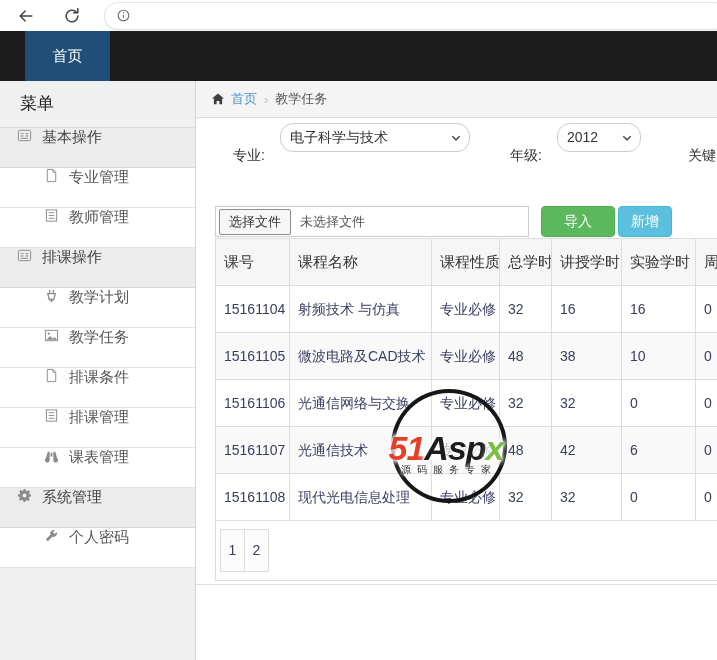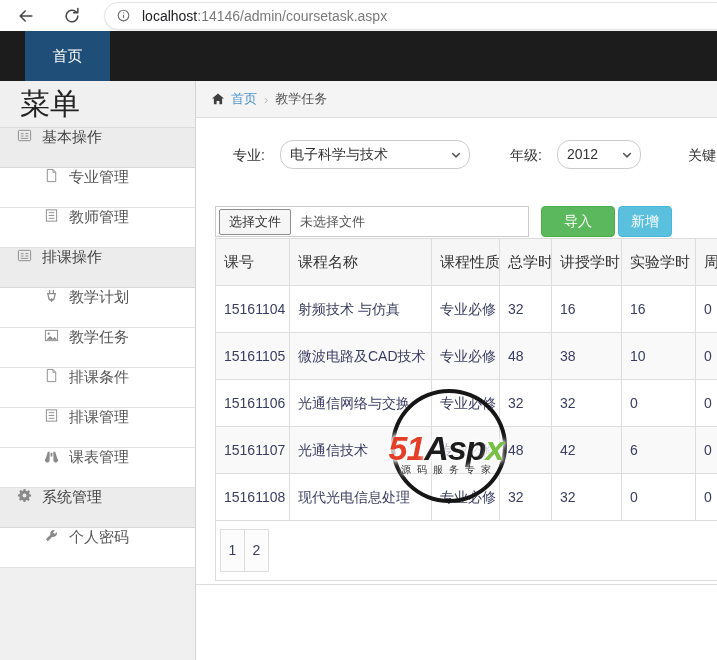--- a/index.html
+++ b/index.html
@@ -20,21 +20,21 @@
   .url-rest{color:#7a7a7a;}
 
   
   .topnav{position:absolute;top:31px;left:0;right:0;height:50px;background:#1c1c1c;}
   .nav-tab{position:absolute;left:25px;top:0;width:85px;height:50px;background:var(--tab-blue,#1f4e79);
     color:#fff;font-size:15px;display:flex;align-items:center;justify-content:center;cursor:pointer;}
 
   
   .main{position:absolute;top:81px;left:0;right:0;bottom:0;display:flex;}
   .sidebar{width:196px;flex:0 0 196px;background:#f0f0f0;border-right:1px solid #d4d4d4;box-sizing:border-box;}
-  .sidebar-title{height:46px;line-height:46px;padding-left:20px;font-size:30px;color:#222;
+  .sidebar-title{height:46px;line-height:46px;padding-left:20px;font-size:17px;color:#222;
     border-bottom:1px solid #dcdcdc;}
   .menu-group,.menu-item{height:40px;box-sizing:border-box;display:flex;align-items:flex-start;
     font-size:15px;cursor:pointer;}
   .menu-group{padding-left:17px;background:#ececec;border-bottom:1px solid #d8d8d8;color:#444;}
   .menu-item{padding-left:44px;background:#fff;border-bottom:1px solid #e3e3e3;color:#555;}
   .mi{width:15px;height:15px;margin-right:10px;color:#8a8a8a;flex:0 0 auto;}
   .mi svg{width:15px;height:15px;}
 
   
   .content{flex:1;position:relative;overflow:hidden;background:#fff;}
@@ -42,21 +42,21 @@
     display:flex;align-items:center;padding-left:15px;font-size:13px;color:#555;}
   .home-icon{width:14px;height:14px;color:#3f3f3f;margin-right:6px;}
   .bc-link{color:var(--link-blue,#4b94ce);cursor:pointer;}
   .bc-sep{color:#c0c0c0;margin:0 7px;}
   .bc-current{color:#555;}
 
   .filter-label{position:absolute;height:29px;line-height:29px;font-size:14px;color:#333;}
   .lab-major{left:37px;top:60px;}
   .lab-grade{left:314px;top:60px;}
   .lab-keyword{left:492px;top:60px;white-space:nowrap;}
-  .select{position:absolute;top:59px;height:29px;box-sizing:border-box;border:1px solid #ccc;border-radius:13px;
+  .select{position:absolute;top:42px;height:29px;box-sizing:border-box;border:1px solid #ccc;border-radius:13px;
     background:#fff;font-size:14px;color:#333;line-height:27px;padding:0 24px 0 9px;cursor:pointer;}
   .sel-major{left:84px;width:190px;}
   .sel-grade{left:361px;width:84px;}
   .caret{position:absolute;right:7px;top:8px;width:12px;height:12px;color:#555;}
 
   .file-box{position:absolute;left:19px;top:125px;width:314px;height:31px;box-sizing:border-box;
     border:1px solid #ccc;background:#fff;display:flex;align-items:center;}
   .file-btn{margin-left:3px;border:1px solid #8d8d8d;border-radius:2px;background:#f6f6f6;
     font-size:13px;color:#333;padding:3px 9px;cursor:pointer;white-space:nowrap;}
   .file-text{margin-left:9px;font-size:13px;color:#555;white-space:nowrap;}
@@ -109,21 +109,20 @@
         </svg>
     </span>
     <div class="url-pill">
       <span class="info-icon">
         <svg viewBox="0 0 24 24">
             <circle cx="12" cy="12" r="8.5" fill="none" stroke="currentColor" stroke-width="1.8"></circle>
             <line x1="12" y1="11" x2="12" y2="16" stroke="currentColor" stroke-width="1.8"></line>
             <circle cx="12" cy="7.8" r="1.1" fill="currentColor"></circle>
           </svg>
       </span>
-      <span class="url-text"><span class="url-host">localhost</span><span class="url-rest">:14146/admin/coursetask.aspx</span></span>
     </div>
   </div>
 
   <div class="topnav">
     <div class="nav-tab">首页</div>
   </div>
 
   <div class="main">
 
     <div class="sidebar">

